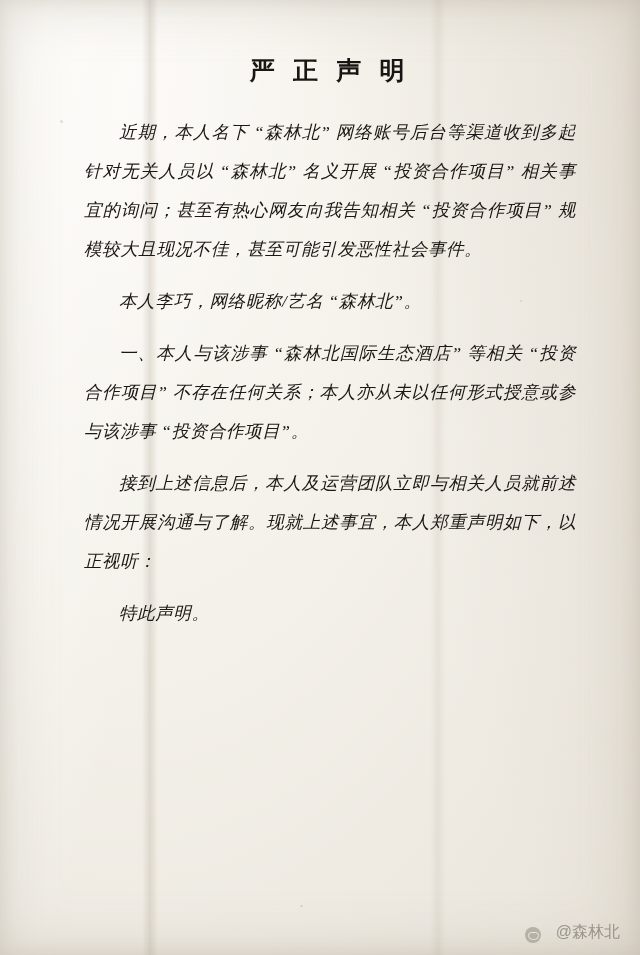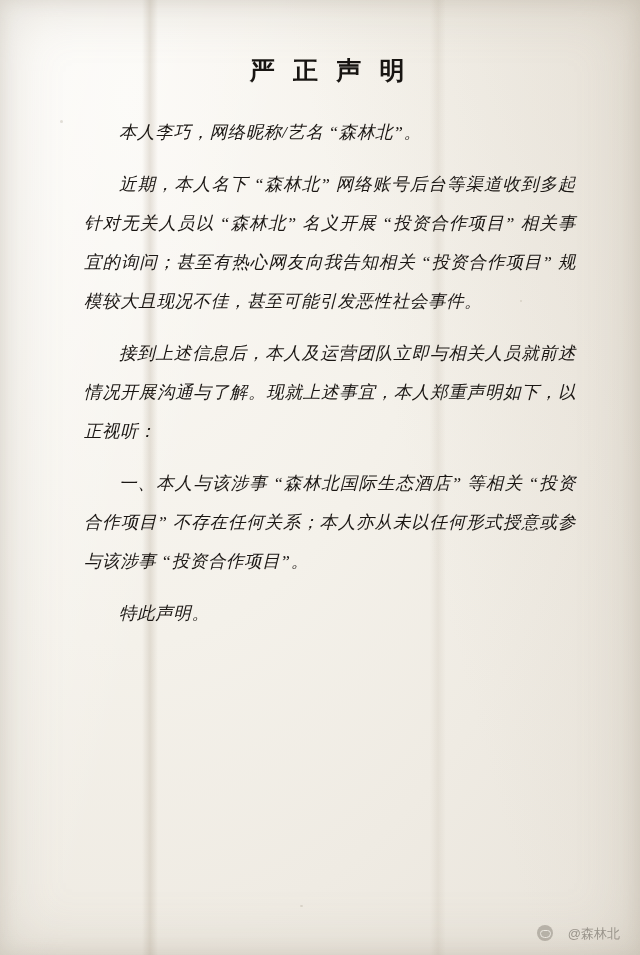--- a/index.html
+++ b/index.html
@@ -73,24 +73,24 @@
     letter-spacing: 0.6px;
     font-family: "Liberation Serif", "DejaVu Serif", serif;
     font-style: italic;
   }
 
   .watermark {
     position: absolute;
     right: 20px;
     bottom: 12px;
     display: flex;
-    align-items: flex-start;
+    align-items: flex-end;
     gap: 15px;
     color: #9a958d;
-    font-size: 13px;
+    font-size: 16px;
     font-style: normal;
     font-family: "Liberation Sans", sans-serif;
   }
   .wm-logo {
     width: 16px;
     height: 16px;
     border-radius: 50%;
     background: #b9b4ab;
     position: relative;
     display: inline-block;
@@ -121,24 +121,24 @@
   <div class="fold f2"></div>
 
   <div class="speck" style="left:60px; top:120px; width:3px; height:3px;"></div>
   <div class="speck" style="left:520px; top:300px; width:2px; height:2px;"></div>
   <div class="speck" style="left:300px; top:905px; width:3px; height:2px;"></div>
 
   <div class="content">
 
     <h1 class="title">严 正 声 明</h1>
 
+    <p class="para">近期，本人名下 “森林北” 网络账号后台等渠道收到多起针对无关人员以 “森林北” 名义开展 “投资合作项目” 相关事宜的询问；甚至有热心网友向我告知相关 “投资合作项目” 规模较大且现况不佳，甚至可能引发恶性社会事件。</p>
     <p class="para">本人李巧，网络昵称/艺名 “森林北”。</p>
-    <p class="para">近期，本人名下 “森林北” 网络账号后台等渠道收到多起针对无关人员以 “森林北” 名义开展 “投资合作项目” 相关事宜的询问；甚至有热心网友向我告知相关 “投资合作项目” 规模较大且现况不佳，甚至可能引发恶性社会事件。</p>
+    <p class="para">一、本人与该涉事 “森林北国际生态酒店” 等相关 “投资合作项目” 不存在任何关系；本人亦从未以任何形式授意或参与该涉事 “投资合作项目”。</p>
     <p class="para">接到上述信息后，本人及运营团队立即与相关人员就前述情况开展沟通与了解。现就上述事宜，本人郑重声明如下，以正视听：</p>
-    <p class="para">一、本人与该涉事 “森林北国际生态酒店” 等相关 “投资合作项目” 不存在任何关系；本人亦从未以任何形式授意或参与该涉事 “投资合作项目”。</p>
     <p class="para">特此声明。</p>
 
   </div>
 
   <div class="watermark">
     <span class="wm-logo"></span>
     <span>@森林北</span>
   </div>
 
   <div class="edge-shade"></div>

